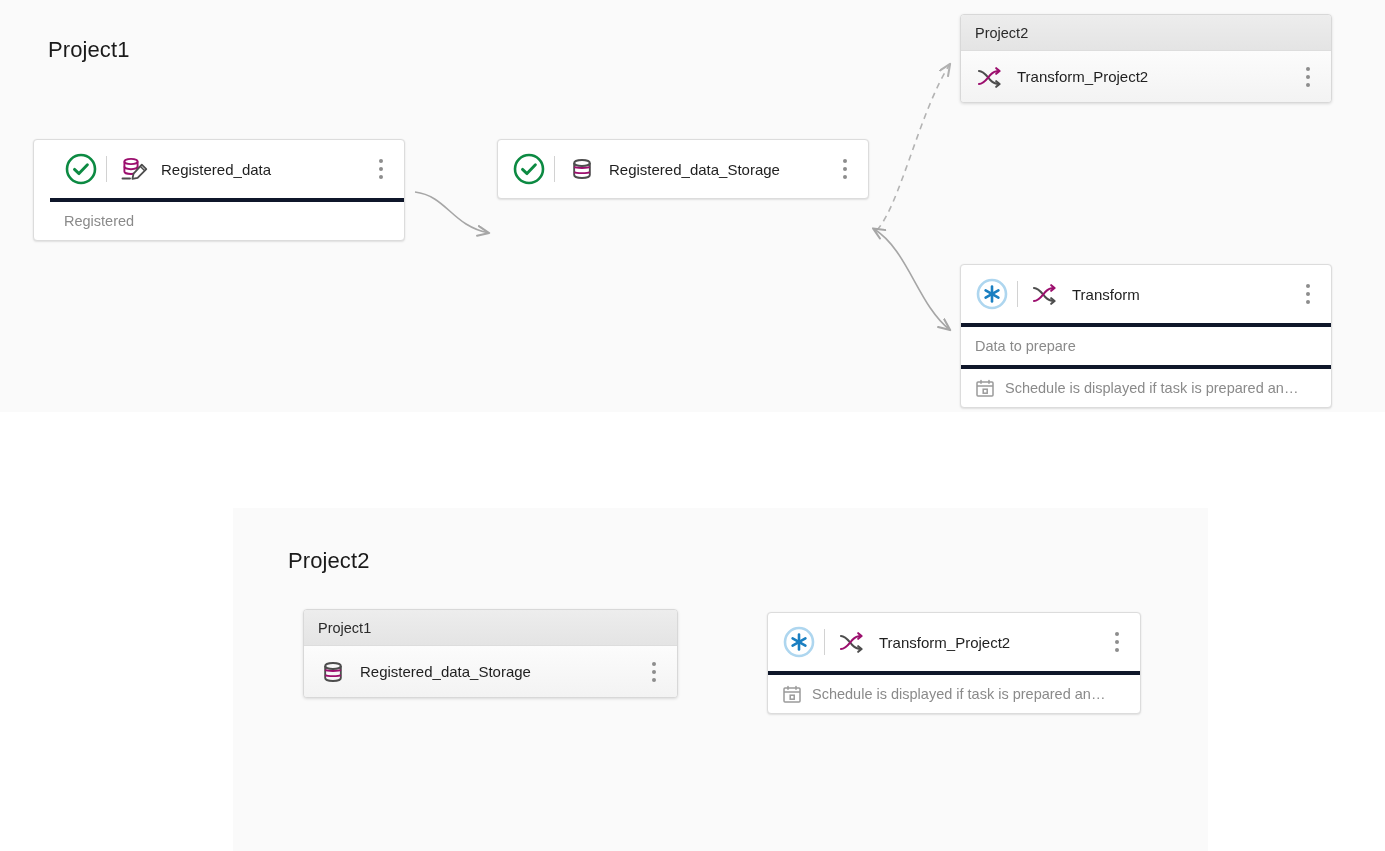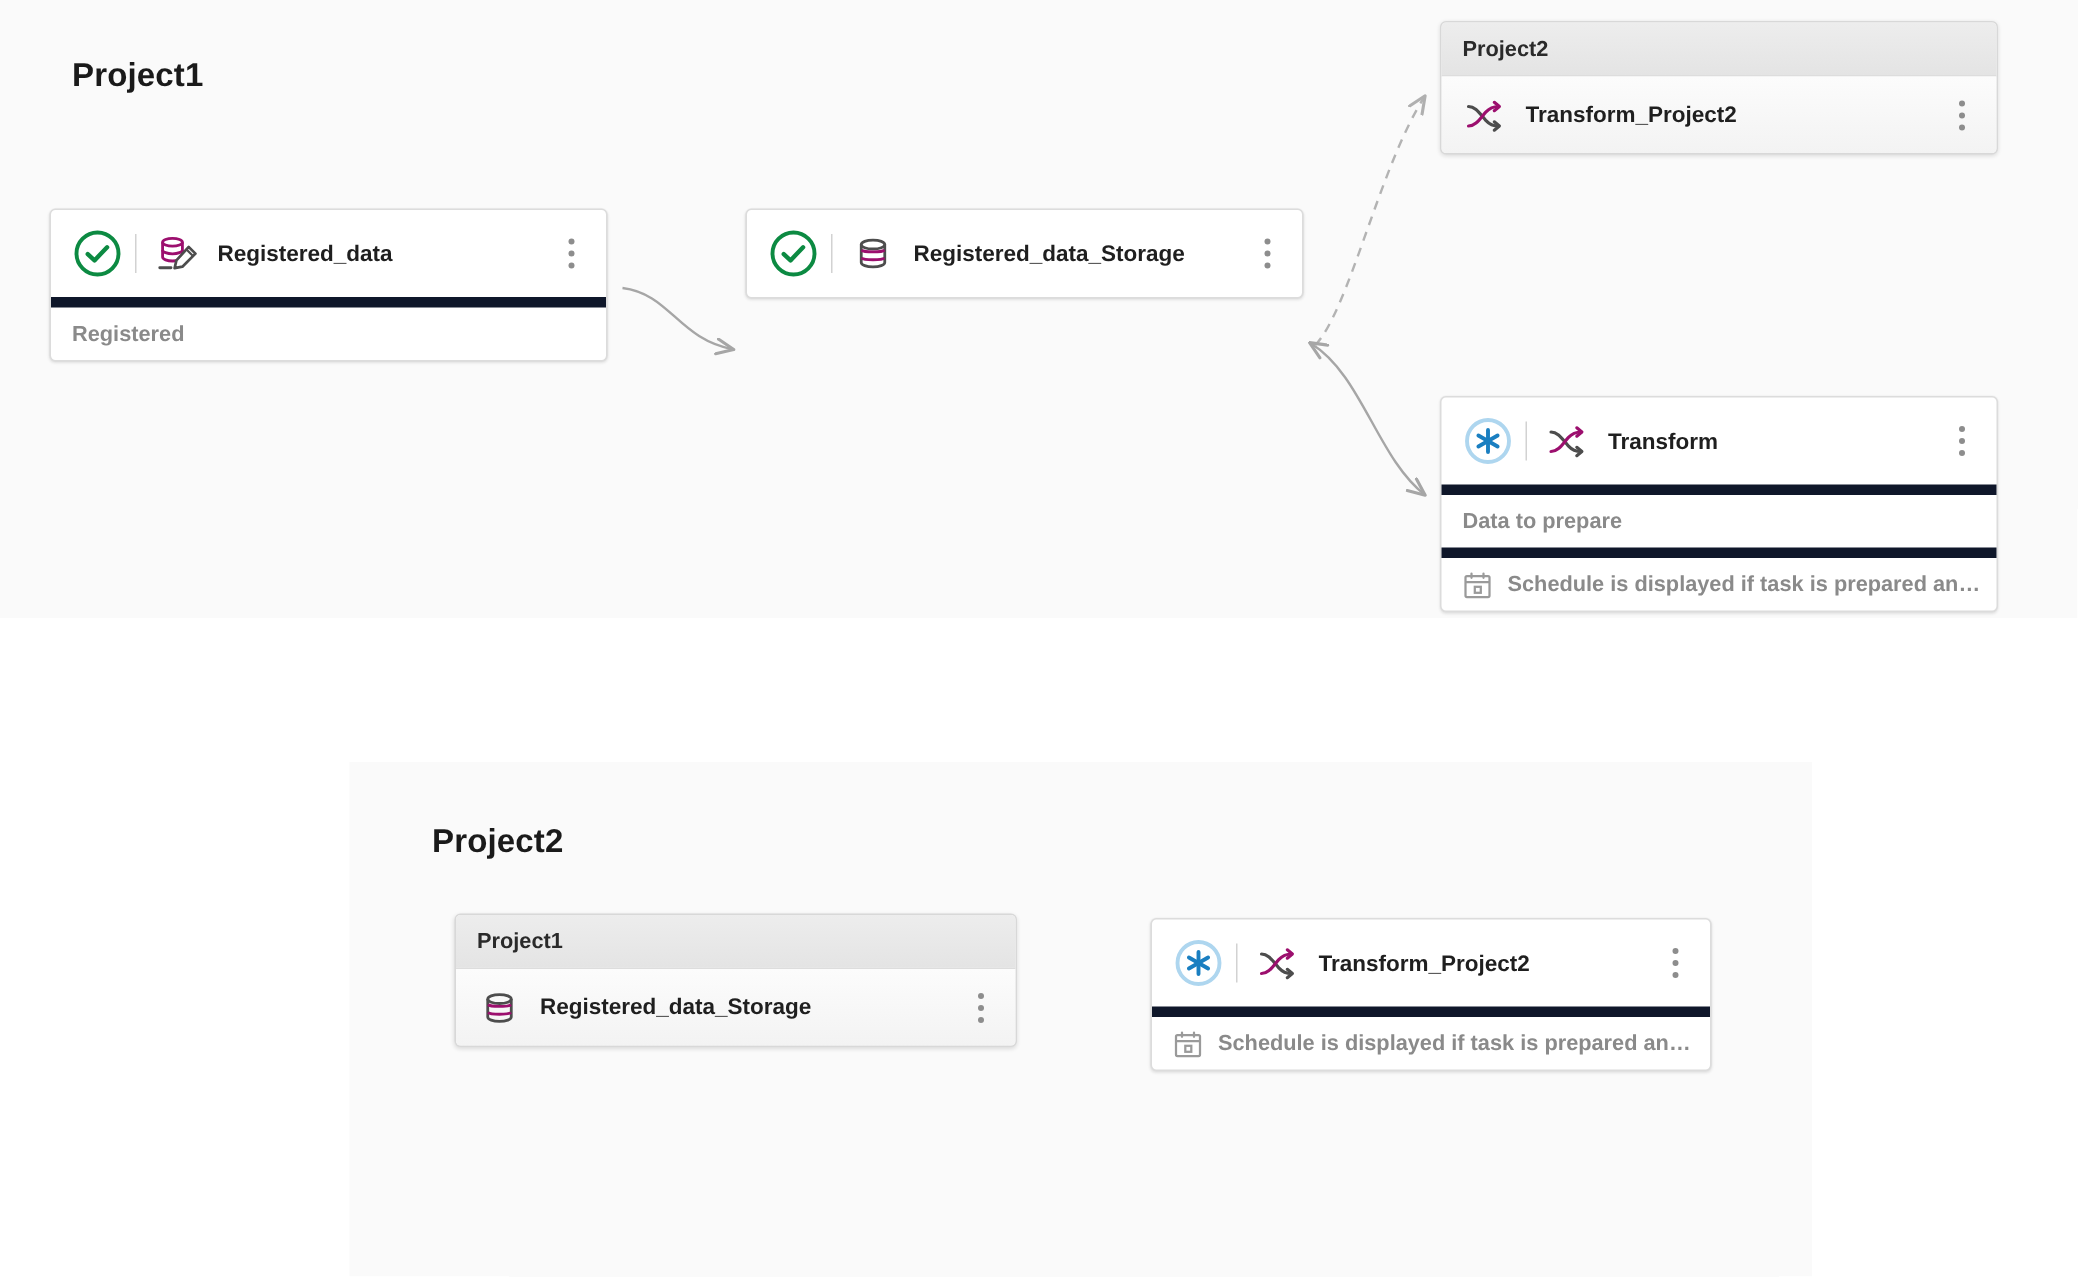--- a/index.html
+++ b/index.html
@@ -2,21 +2,21 @@
 <html><head>
 <meta charset="utf-8">
 <style>
   * { box-sizing: border-box; margin: 0; padding: 0; }
   html, body {
     width: 1385px; height: 851px;
     background: #ffffff;
     font-family: "Liberation Sans", sans-serif;
     overflow: hidden;
   }
-  #root { position: relative; width: 1385px; height: 790px; font-weight: bold; }
+  #root { position: relative; width: 1385px; height: 790px; }
 
   
   .panel {
     position: absolute;
     background: #fafafa;
   }
   #panel-project1 { left: 0; top: 0; width: 1385px; height: 412px; }
   #panel-project2 { left: 233px; top: 508px; width: 975px; height: 343px; }
 
   .panel-title {
@@ -35,21 +35,21 @@
     background: #ffffff;
     border: 1px solid #dcdcdc;
     border-radius: 4px;
     box-shadow: 0 1px 2px rgba(0,0,0,.10), 0 0 0 .5px rgba(0,0,0,.02);
   }
   .card-row {
     display: flex;
     align-items: center;
     height: 42px;
     padding: 0 14px;
-    border-top: 7px solid #0f172a;
+    border-top: 4px solid #0f172a;
     font-size: 14.5px;
     color: #8a8a8a;
     white-space: nowrap;
     overflow: hidden;
   }
   .card-head {
     display: flex;
     align-items: center;
     height: 58px;
     padding: 0 12px 0 14px;
@@ -141,21 +141,21 @@
 
     <path d="M415,192 C447,196 452,226 489,233" fill="none" stroke="#a6a6a6" stroke-width="1.6" marker-end="url(#ah)"></path>
 
     <path d="M877,230 C900,205 920,110 950,64" fill="none" stroke="#b3b3b3" stroke-width="1.6" stroke-dasharray="6 5" marker-end="url(#ahd)"></path>
 
     <path d="M874,229 C908,250 918,305 950,330" fill="none" stroke="#a6a6a6" stroke-width="1.6" marker-end="url(#ah)" marker-start="url(#ahb)"></path>
 
     <path d="M686,670 C712,676 735,682 760,689" fill="none" stroke="#b3b3b3" stroke-width="1.6" stroke-dasharray="6 5" marker-end="url(#ahd)"></path>
   </svg>
 
-  <div class="card" id="card-registered-data" style="left:33px; top:139px; width:372px;">
+  <div class="card" id="card-registered-data" style="left:33px; top:139px; width:372px;padding-left:16px;">
     <div class="card-row card-head">
       <span class="status-ico">
         <svg viewBox="0 0 34 34" width="34" height="34">
           <circle cx="17" cy="17" r="14" fill="none" stroke="#0c8a42" stroke-width="2.6"></circle>
           <path d="M10.5,17.4 L15,21.6 L23.4,12.8" fill="none" stroke="#0c8a42" stroke-width="2.9" stroke-linecap="round" stroke-linejoin="round"></path>
         </svg>
       </span>
       <span class="vsep"></span>
       <span class="type-ico">
         <svg viewBox="0 0 30 30" width="30" height="30">

